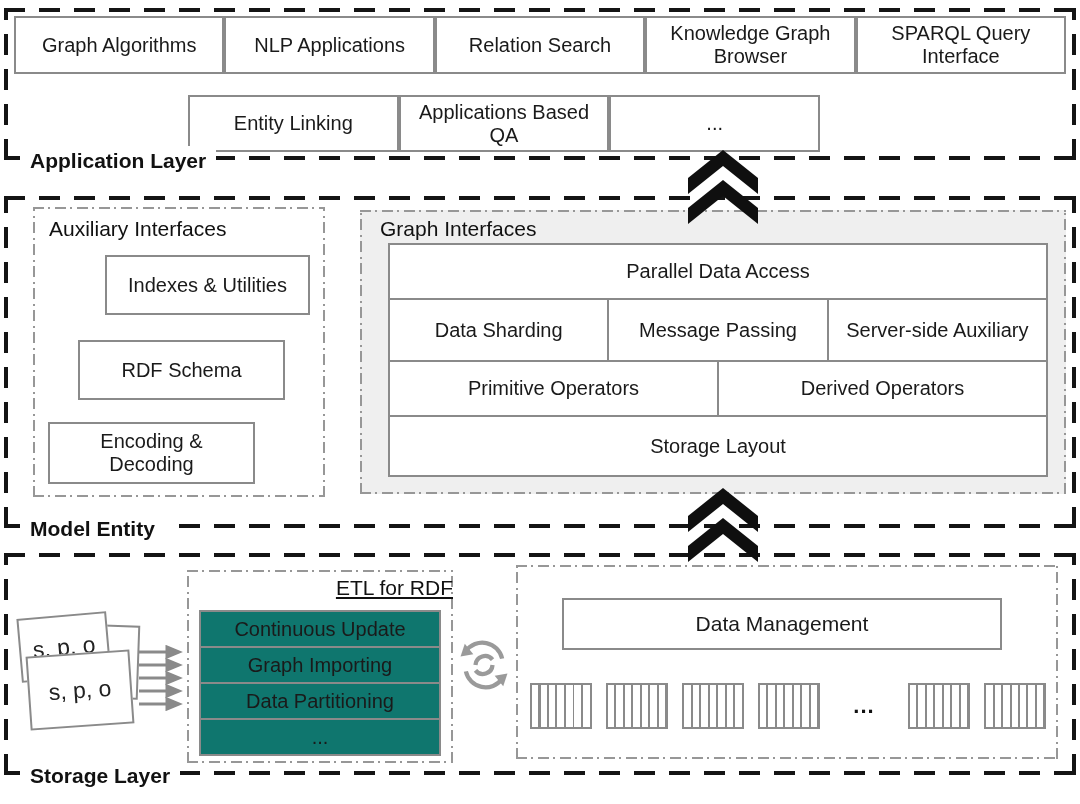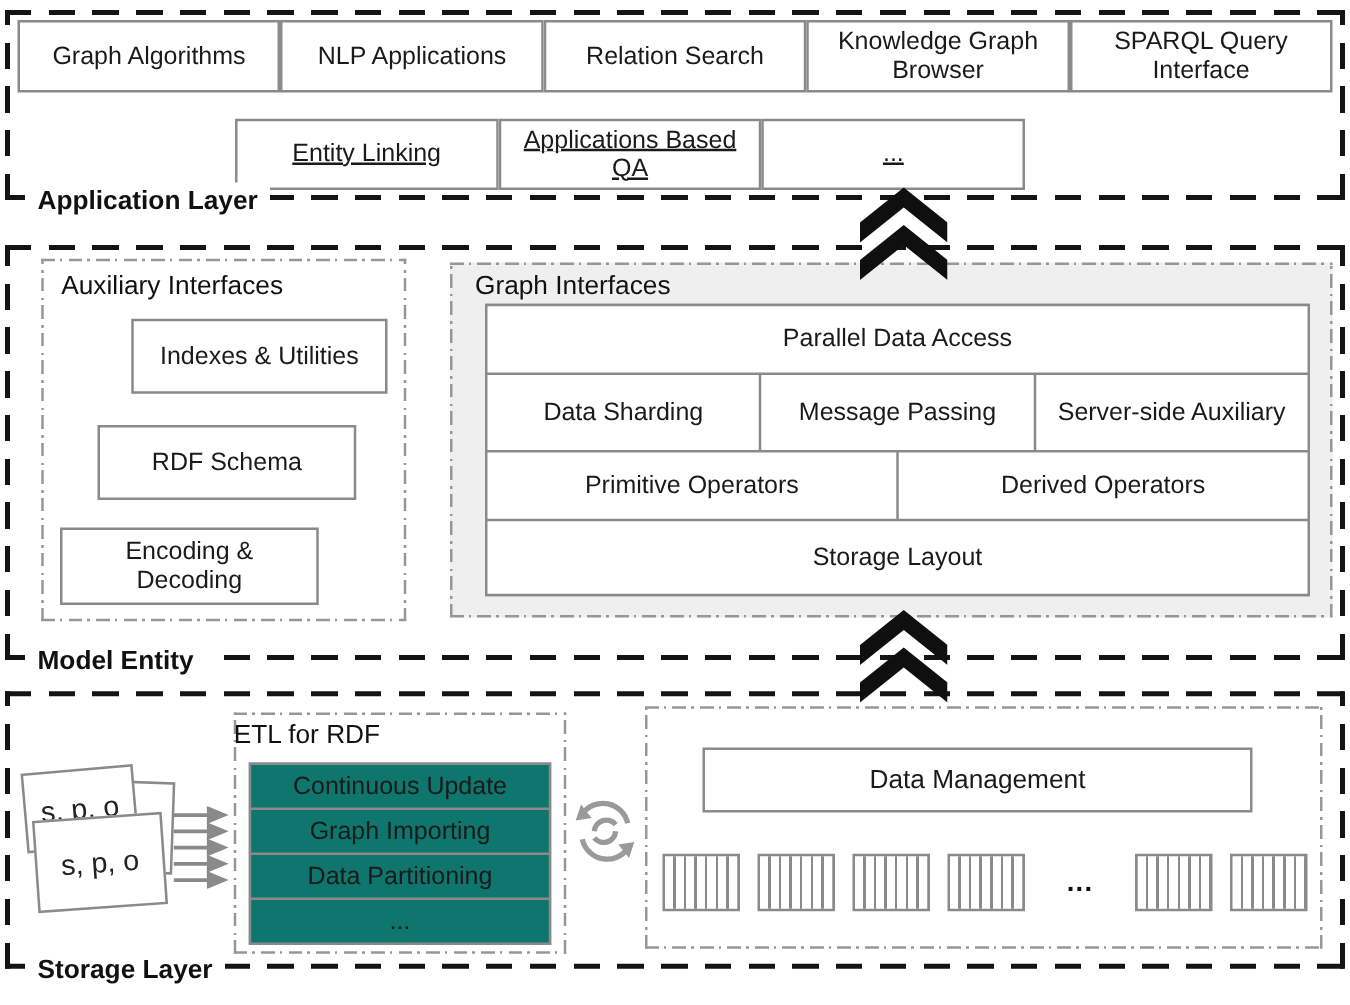--- a/index.html
+++ b/index.html
@@ -82,21 +82,21 @@
 <div id="stage">
 
   <div class="layerbox" style="left:4px;top:8px;width:1072px;height:152px;">
     <div class="row" style="left:10px;right:10px;top:8px;height:58px;">
       <div class="wbox">Graph Algorithms</div>
       <div class="wbox">NLP Applications</div>
       <div class="wbox">Relation Search</div>
       <div class="wbox">Knowledge Graph Browser</div>
       <div class="wbox">SPARQL Query Interface</div>
     </div>
-    <div class="row" style="left:184px;top:87px;width:632px;height:57px;text-decoration:underline;">
+    <div class="row" style="left:184px;top:87px;width:632px;height:57px;">
       <div class="wbox">Entity Linking</div>
       <div class="wbox">Applications Based QA</div>
       <div class="wbox">...</div>
     </div>
     <div class="layer-label">Application Layer</div>
   </div>
 
   <svg class="chevron" style="left:688px;top:150px;" width="70" height="74" viewBox="0 0 70 74">
     <path d="M0 28 L35 0 L70 28 L70 44 L35 16 L0 44 Z" fill="#0f0f0f"></path>
     <path d="M0 58 L35 30 L70 58 L70 74 L35 46 L0 74 Z" fill="#0f0f0f"></path>
@@ -151,21 +151,21 @@
         <line x1="2" y1="33" x2="30" y2="33"></line>
           <polygon points="30,28 30,38 42,33"></polygon>
         <line x1="2" y1="46" x2="30" y2="46"></line>
           <polygon points="30,41 30,51 42,46"></polygon>
         <line x1="2" y1="59" x2="30" y2="59"></line>
           <polygon points="30,54 30,64 42,59"></polygon>
       </g>
     </svg>
 
     <div class="dashdot" style="left:183px;top:17px;width:266px;height:193px;">
-      <div class="group-title" style="left:0;top:6px;width:100%;text-align:left;">ETL for RDF</div>
+      <div class="group-title" style="left:0;top:6px;width:100%;text-align:right;text-decoration:underline;">ETL for RDF</div>
       <div class="etl-table" style="left:12px;top:40px;width:242px;height:146px;">
         <div class="cell">Continuous Update</div>
         <div class="cell">Graph Importing</div>
         <div class="cell">Data Partitioning</div>
         <div class="cell">...</div>
       </div>
     </div>
 
     <svg class="abs" style="left:448px;top:76px;" width="64" height="72" viewBox="0 0 60 60">
       <g fill="none" stroke="#9a9a9a" stroke-width="4">

